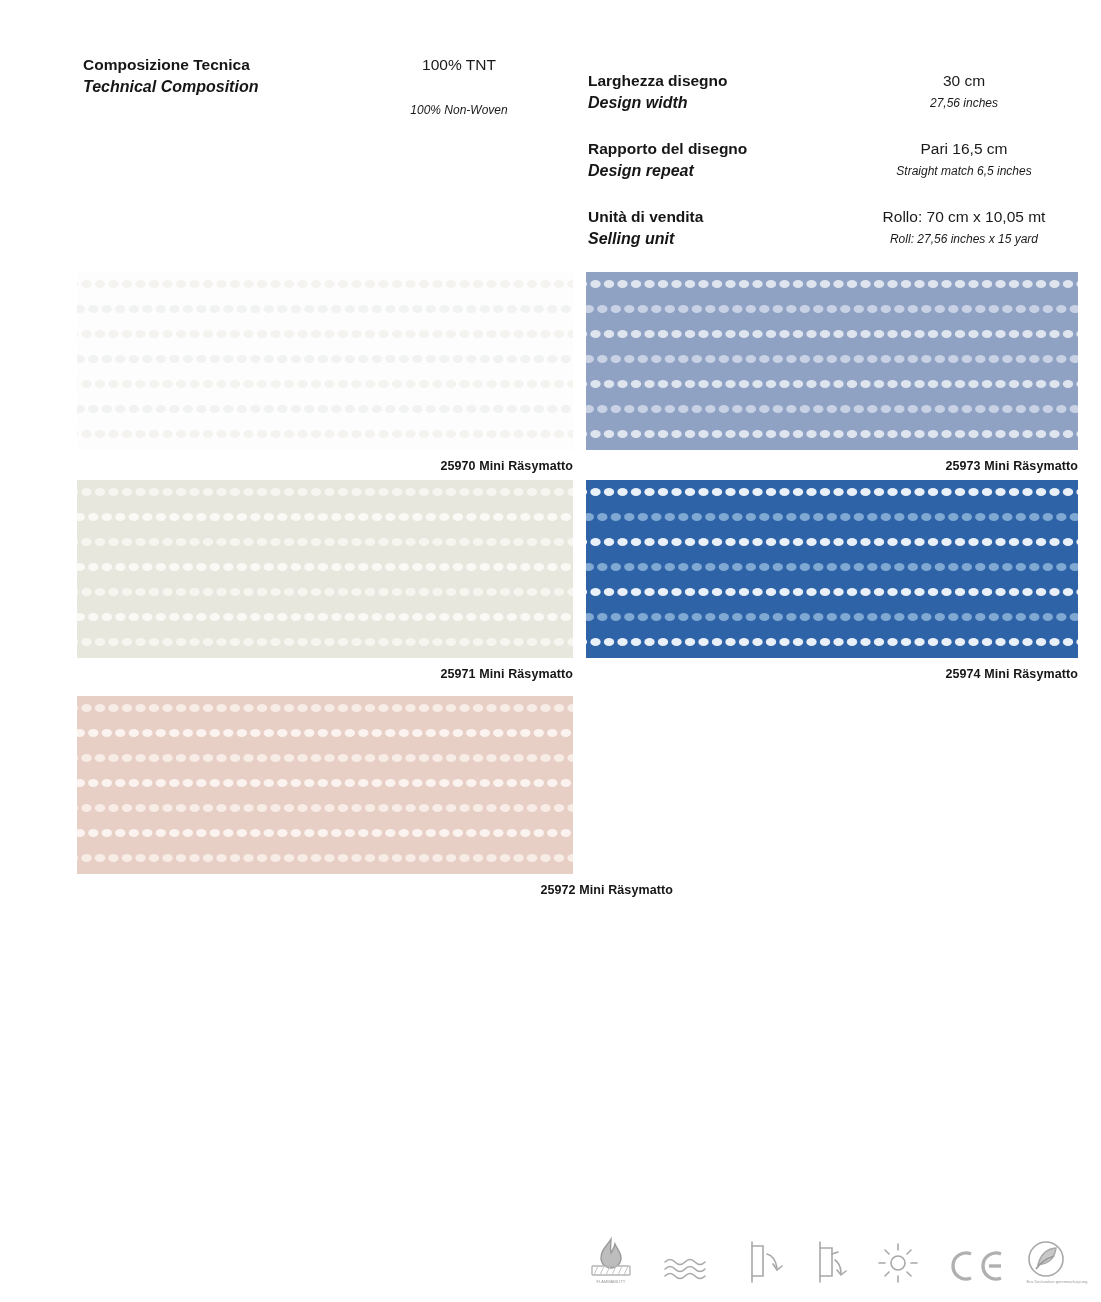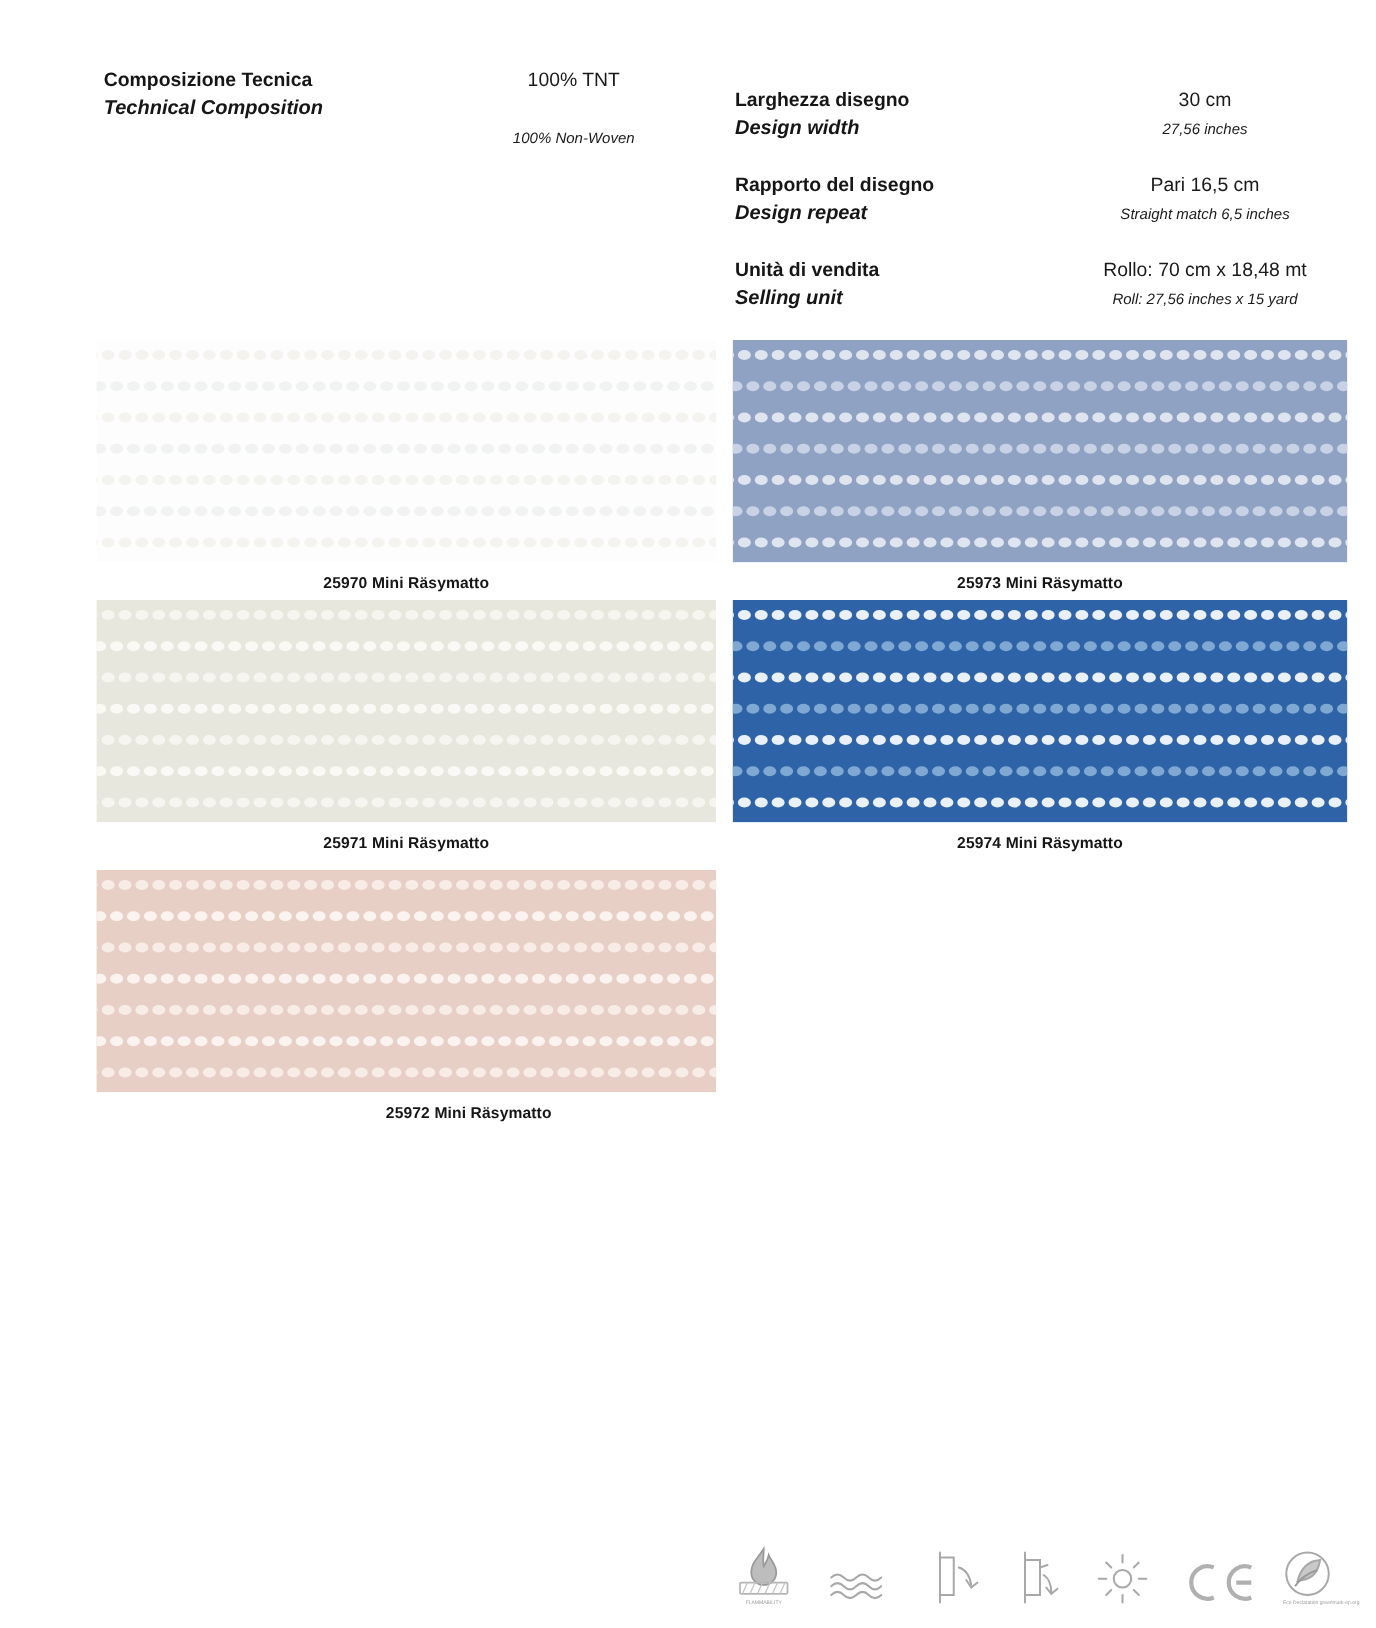--- a/index.html
+++ b/index.html
@@ -85,21 +85,21 @@
   .swatch-img {
     width: 100%;
     height: 100%;
     position: relative;
     overflow: hidden;
   }
   .swatch-caption {
     font-size: 12.5px;
     font-weight: bold;
     color: #161616;
-    text-align: center;
+    text-align: right;
     padding-top: 9px;
     letter-spacing: 0.1px;
   }
 
   
   #sw-0 { left: 77px;  top: 0px;   width: 496px; height: 178px; }
   #sw-1 { left: 77px;  top: 208px; width: 496px; height: 178px; }
   #sw-2 { left: 77px;  top: 424px; width: 596px; height: 178px; }
   #sw-3 { left: 586px; top: 0px;   width: 492px; height: 178px; }
   #sw-4 { left: 586px; top: 208px; width: 492px; height: 178px; }
@@ -169,21 +169,21 @@
         <div class="val-en">Straight match 6,5 inches</div>
       </div>
     </div>
 
     <div class="spec-row">
       <div class="spec-labels">
         <div class="lbl-it">Unità di vendita</div>
         <div class="lbl-en">Selling unit</div>
       </div>
       <div class="spec-values">
-        <div class="val-it">Rollo: 70 cm x 18,48 mt</div>
+        <div class="val-it">Rollo: 70 cm x 10,05 mt</div>
         <div class="val-en">Roll: 27,56 inches x 15 yard</div>
       </div>
     </div>
 
   </div>
 </div>
 
 <div class="swatches">
 
   <div class="swatch-item" id="sw-0">

